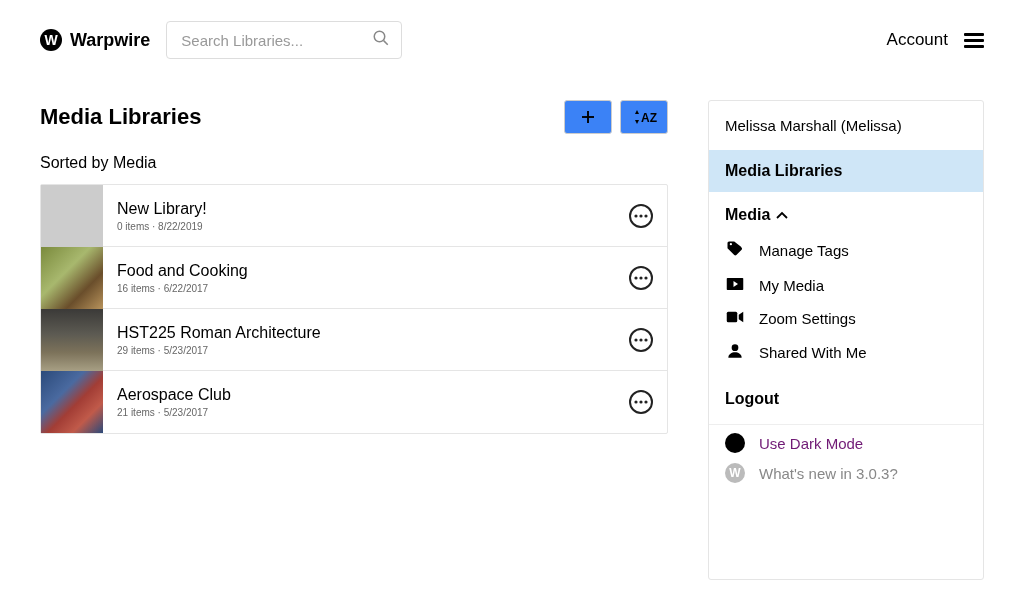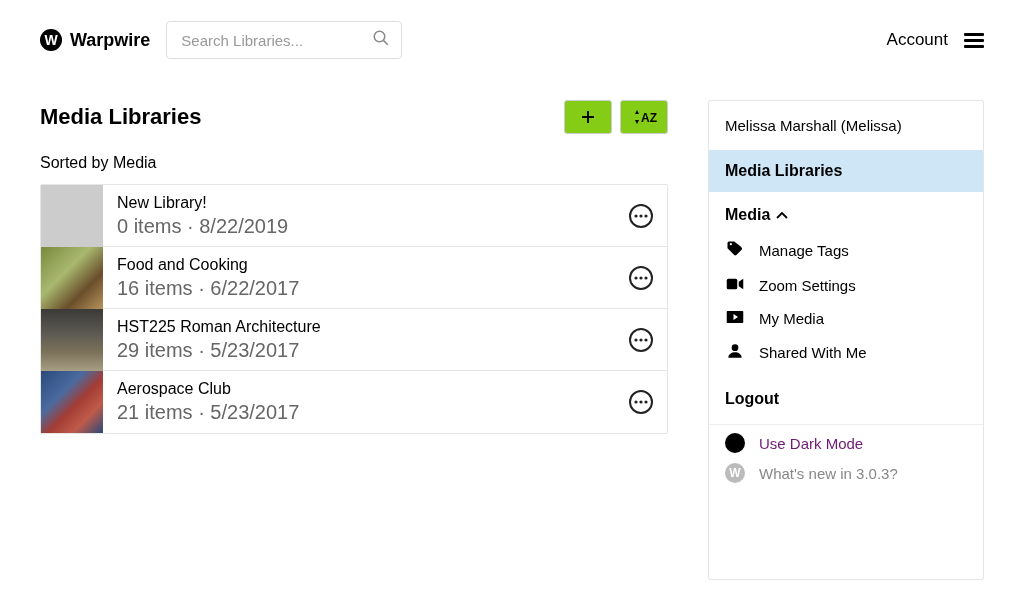--- a/index.html
+++ b/index.html
@@ -78,21 +78,21 @@
     display: flex; align-items: center;
     margin-top: 20px;
     margin-bottom: 20px;
   }
   .page-title { font-size: 22px; font-weight: 700; }
   .title-actions { margin-left: auto; display: flex; gap: 8px; }
   .icon-btn {
     width: 48px; height: 34px;
     border: 1px solid #ccc;
     border-radius: 3px;
-    background: #84cc16;
+    background: #3b82f6;
     display: flex; align-items: center; justify-content: center;
     cursor: pointer;
   }
   .sorted-by { font-size: 16px; color: #000; margin-bottom: 12px; }
 
   
   .list { border: 1px solid #e5e5e5; border-radius: 2px; }
   .row {
     display: flex; align-items: center;
     border-bottom: 1px solid #e5e5e5;
@@ -100,21 +100,21 @@
     padding-right: 14px;
   }
   .row:last-child { border-bottom: none; }
   .thumb {
     width: 62px; height: 62px;
     background: #ccc;
     flex-shrink: 0;
   }
   .row-text { padding-left: 14px; }
   .row-title { font-size: 16px; margin-bottom: 3px; }
-  .row-meta { font-size: 20px; color: #666; }
+  .row-meta { font-size: 10px; color: #666; }
   .row-more {
     margin-left: auto;
     width: 24px; height: 24px;
     border: 2px solid #222; border-radius: 50%;
     display: flex; align-items: center; justify-content: center;
     cursor: pointer;
   }
   .row-more svg { display: block; }
 
   
@@ -320,34 +320,34 @@
         <span class="micon">
           <svg width="18" height="18" viewBox="0 0 24 24">
               <path fill="#000" d="M20 9l-9-7H4c-1 0-2 1-2 2v7l9 9c.8.8 2 .8 2.8 0l7-7c.8-.8.8-2 0-2.8zM6.5 7A1.5 1.5 0 118 5.5 1.5 1.5 0 016.5 7z"></path>
             </svg>
         </span>
         <span>Manage Tags</span>
       </div>
       <div class="panel-item">
         <span class="micon">
           <svg width="18" height="14" viewBox="0 0 24 18">
-              <rect x="1" y="2" width="14" height="14" rx="2" fill="#000"></rect>
-              <polygon points="17,6 23,2 23,16 17,12" fill="#000"></polygon>
+              <rect x="1" y="1" width="22" height="16" rx="1" fill="#000"></rect>
+              <polygon points="10,5 16,9 10,13" fill="#fff"></polygon>
             </svg>
         </span>
-        <span>Zoom Settings</span>
+        <span>My Media</span>
       </div>
       <div class="panel-item">
         <span class="micon">
           <svg width="18" height="14" viewBox="0 0 24 18">
-              <rect x="1" y="1" width="22" height="16" rx="1" fill="#000"></rect>
-              <polygon points="10,5 16,9 10,13" fill="#fff"></polygon>
+              <rect x="1" y="2" width="14" height="14" rx="2" fill="#000"></rect>
+              <polygon points="17,6 23,2 23,16 17,12" fill="#000"></polygon>
             </svg>
         </span>
-        <span>My Media</span>
+        <span>Zoom Settings</span>
       </div>
       <div class="panel-item">
         <span class="micon">
           <svg width="16" height="16" viewBox="0 0 24 24">
               <circle cx="12" cy="7" r="5" fill="#000"></circle>
               <path d="M2 22c0-5 5-8 10-8s10 3 10 8z" fill="#000"></path>
             </svg>
         </span>
         <span>Shared With Me</span>
       </div>

